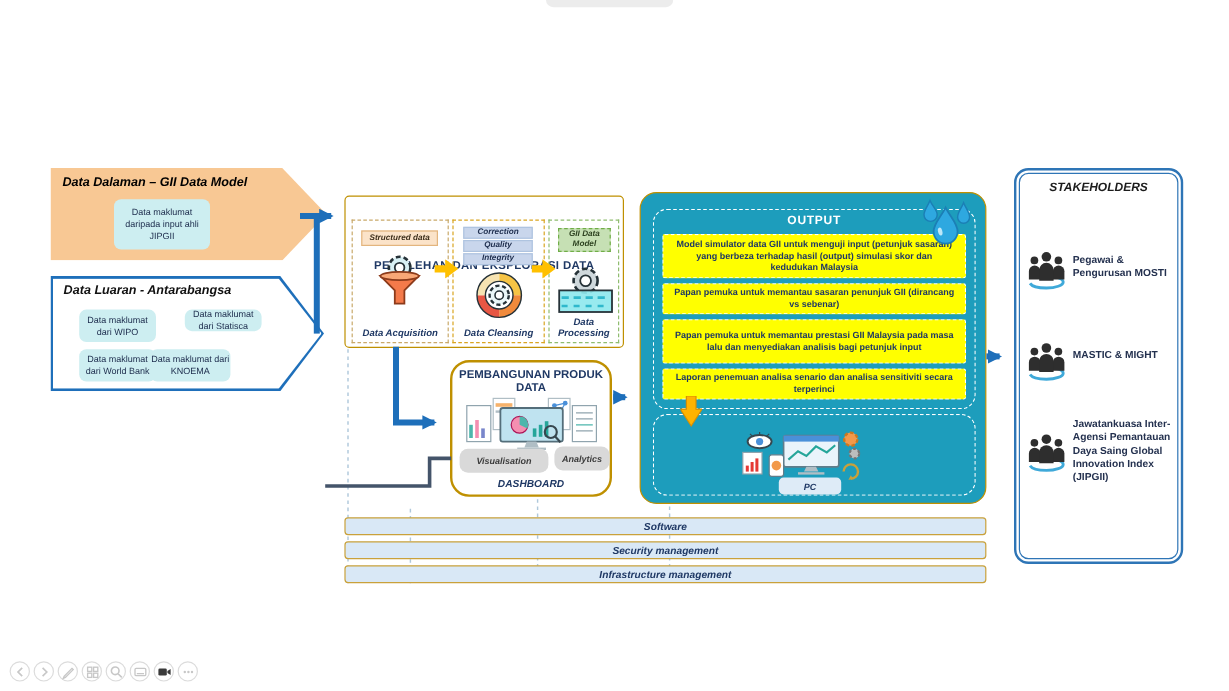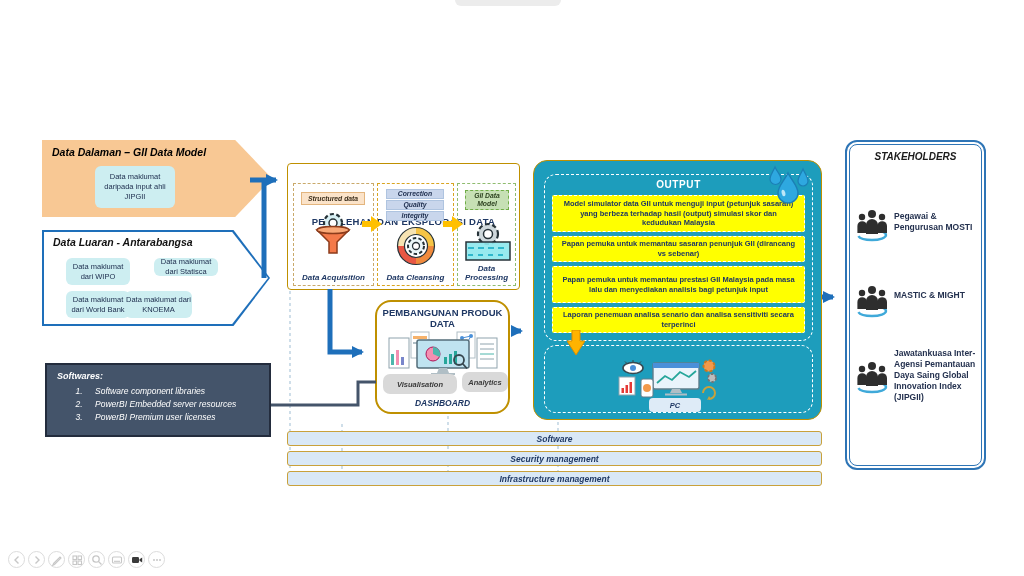--- a/index.html
+++ b/index.html
@@ -111,28 +111,20 @@
 
   <div class="abs box pent-out">
     <div class="pent-in"></div>
     <div class="hd bi">Data Luaran - Antarabangsa</div>
     <div class="cyanbox ctr" style="position:absolute;left:24px;top:28px;width:64px;height:27px;">Data maklumat dari WIPO</div>
     <div class="cyanbox ctr" style="position:absolute;left:112px;top:28px;width:64px;height:18px;">Data maklumat dari Statisca</div>
     <div class="cyanbox ctr" style="position:absolute;left:24px;top:61px;width:64px;height:27px;">Data maklumat dari World Bank</div>
     <div class="cyanbox ctr" style="position:absolute;left:83px;top:61px;width:67px;height:27px;text-align:center;">Data maklumat dari KNOEMA</div>
   </div>
 
-  <div class="abs box softwares">
-    <div class="hd">Softwares:</div>
-    <ol>
-      <li>Software component libraries</li>
-      <li>PowerBI Embedded server resources</li>
-      <li>PowerBI Premium user licenses</li>
-    </ol>
-  </div>
 
   <div class="abs box perolehan">
     <div class="hd navy">PEROLEHAN DAN EKSPLORASI DATA</div>
 
     <div class="pcol" style="left:5px;width:81px;border:1.5px dashed #C9A96A;">
       <div class="tag bi ctr" style="position:absolute;left:7px;top:8px;width:64px;height:13px;background:#FBE3C9;border:1px solid #E3B57E;color:#3b2d1a;">Structured data</div>
       <svg style="position:absolute;left:17px;top:26px;" width="44" height="46" viewBox="0 0 44 46">
         <circle cx="22" cy="13" r="9" fill="#D8F0F4" stroke="#263238" stroke-width="2.2" stroke-dasharray="4 2.5"></circle>
         <circle cx="22" cy="13" r="4" fill="#fff" stroke="#263238" stroke-width="1.5"></circle>
         <path d="M6,20 H38 L26,32 V43 H18 V32 Z" fill="#F47A4A" stroke="#8C3B1B" stroke-width="1.5"></path>

